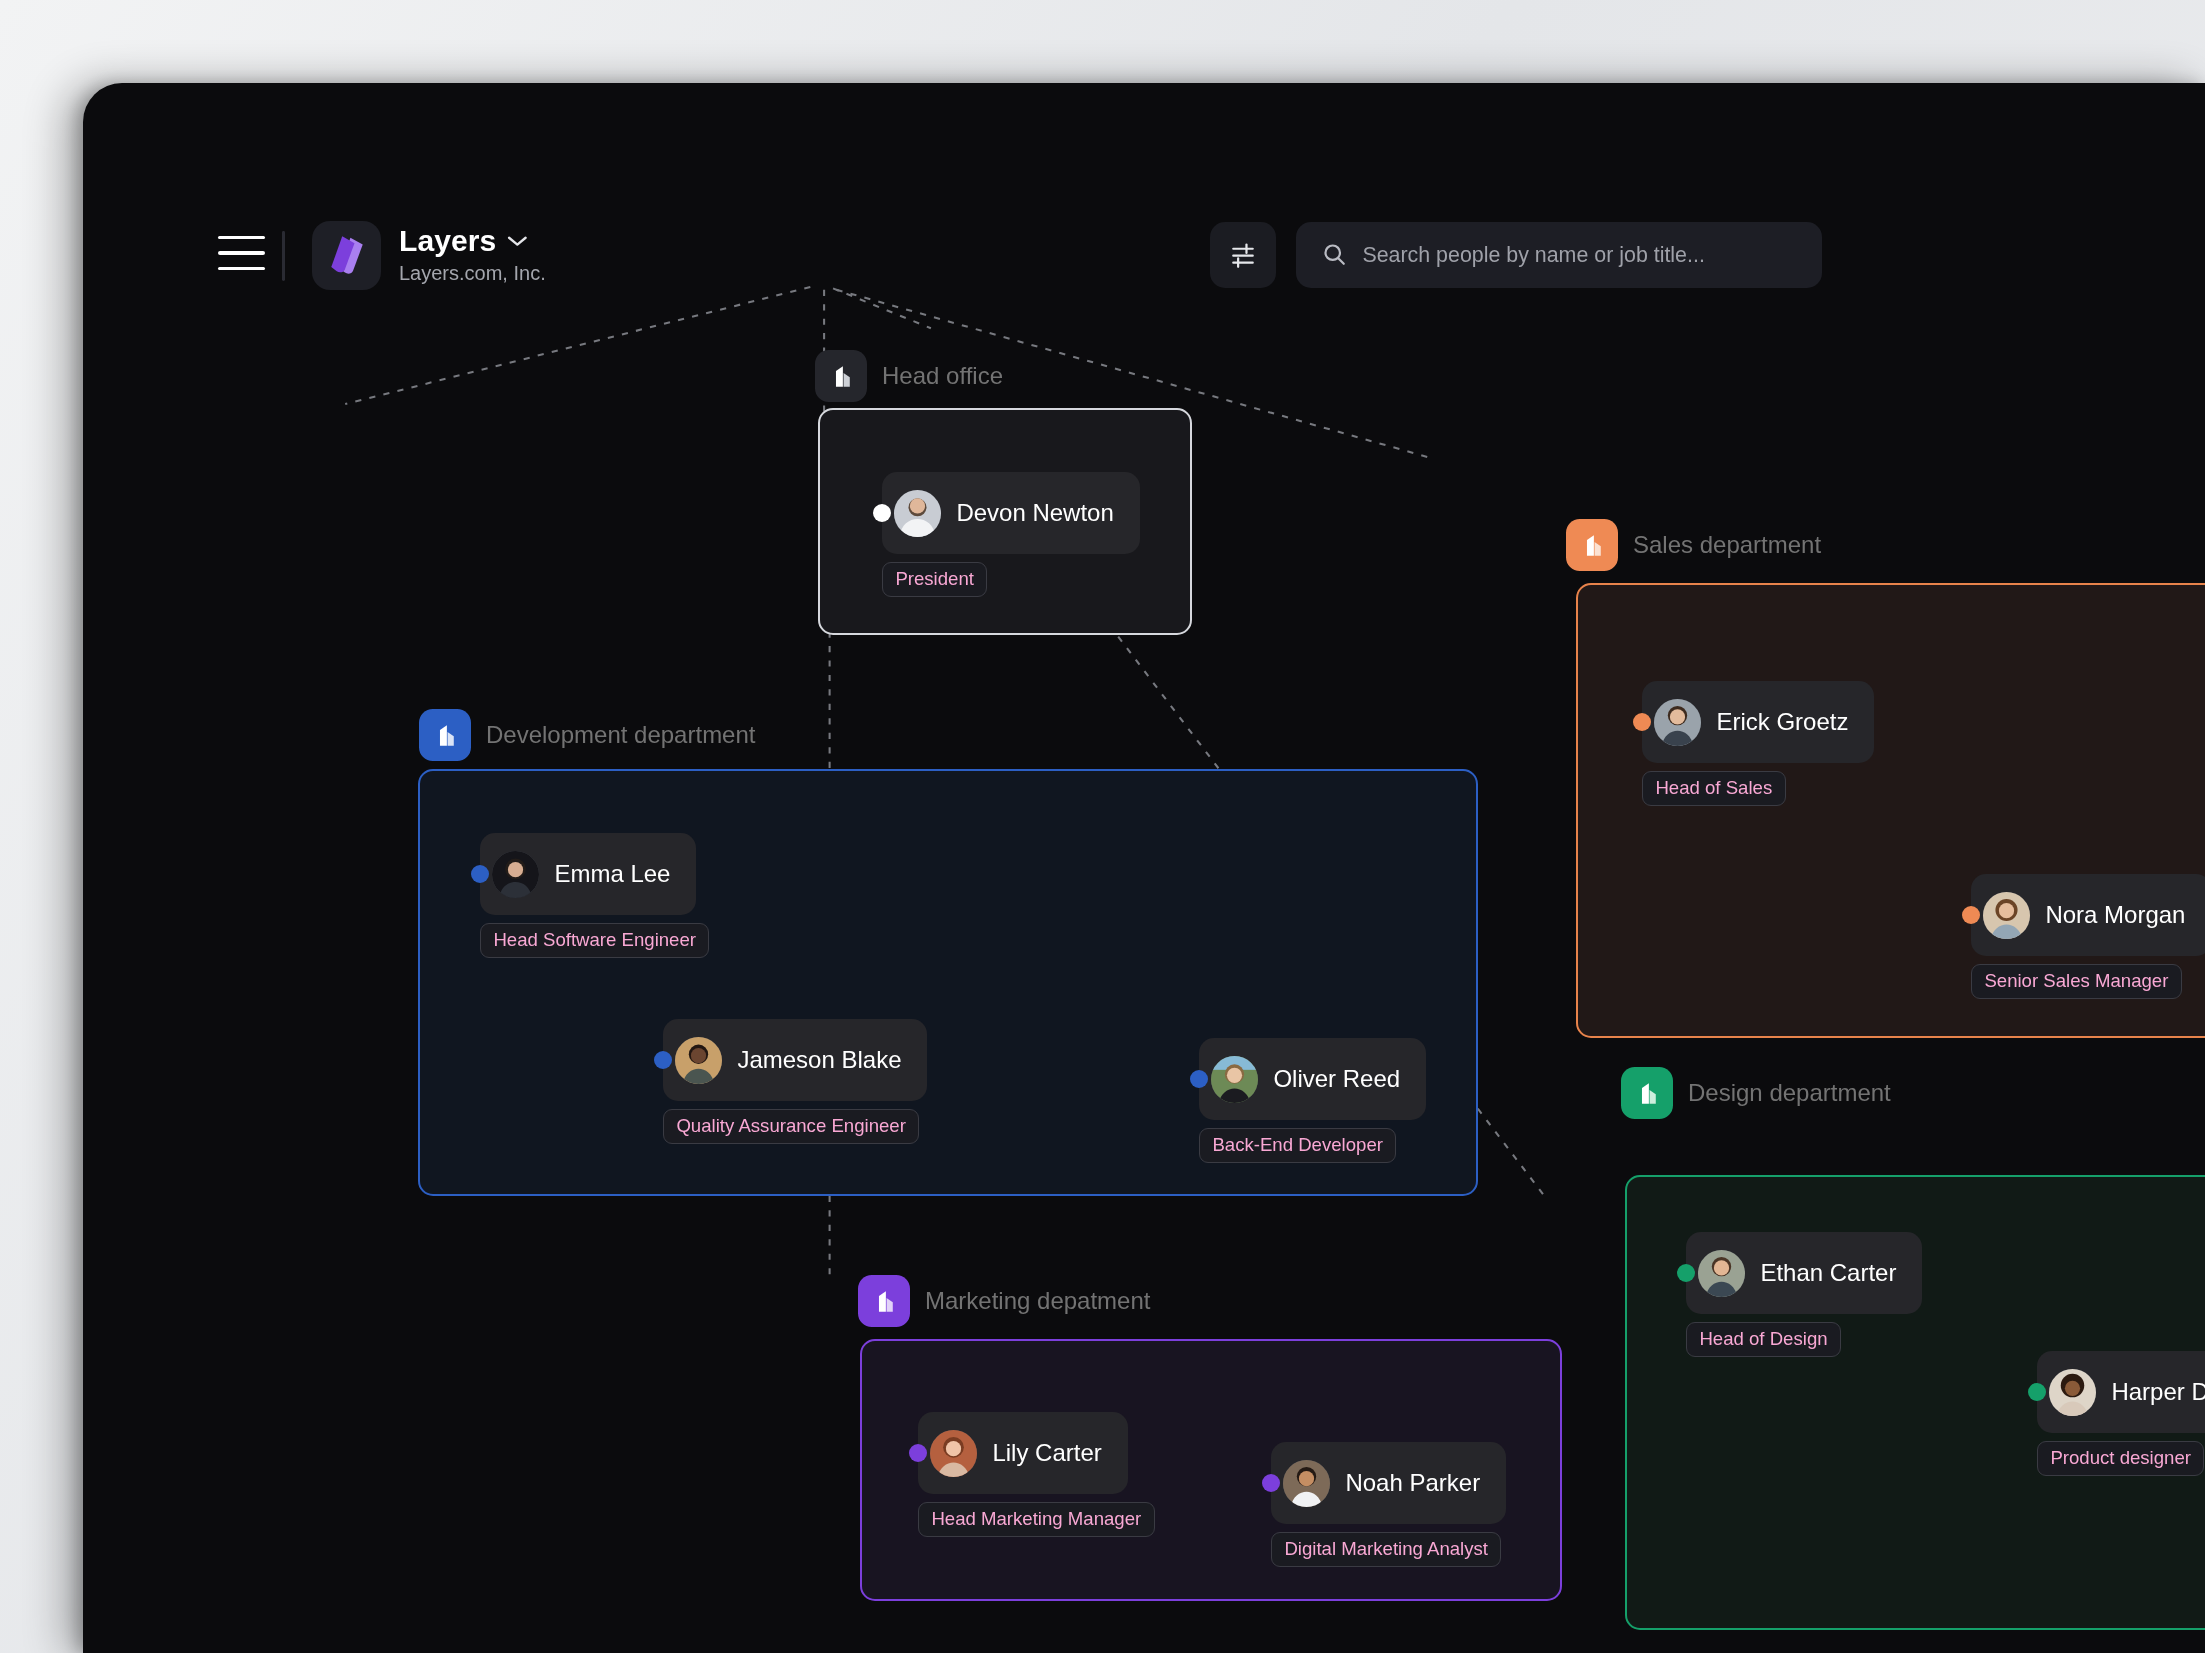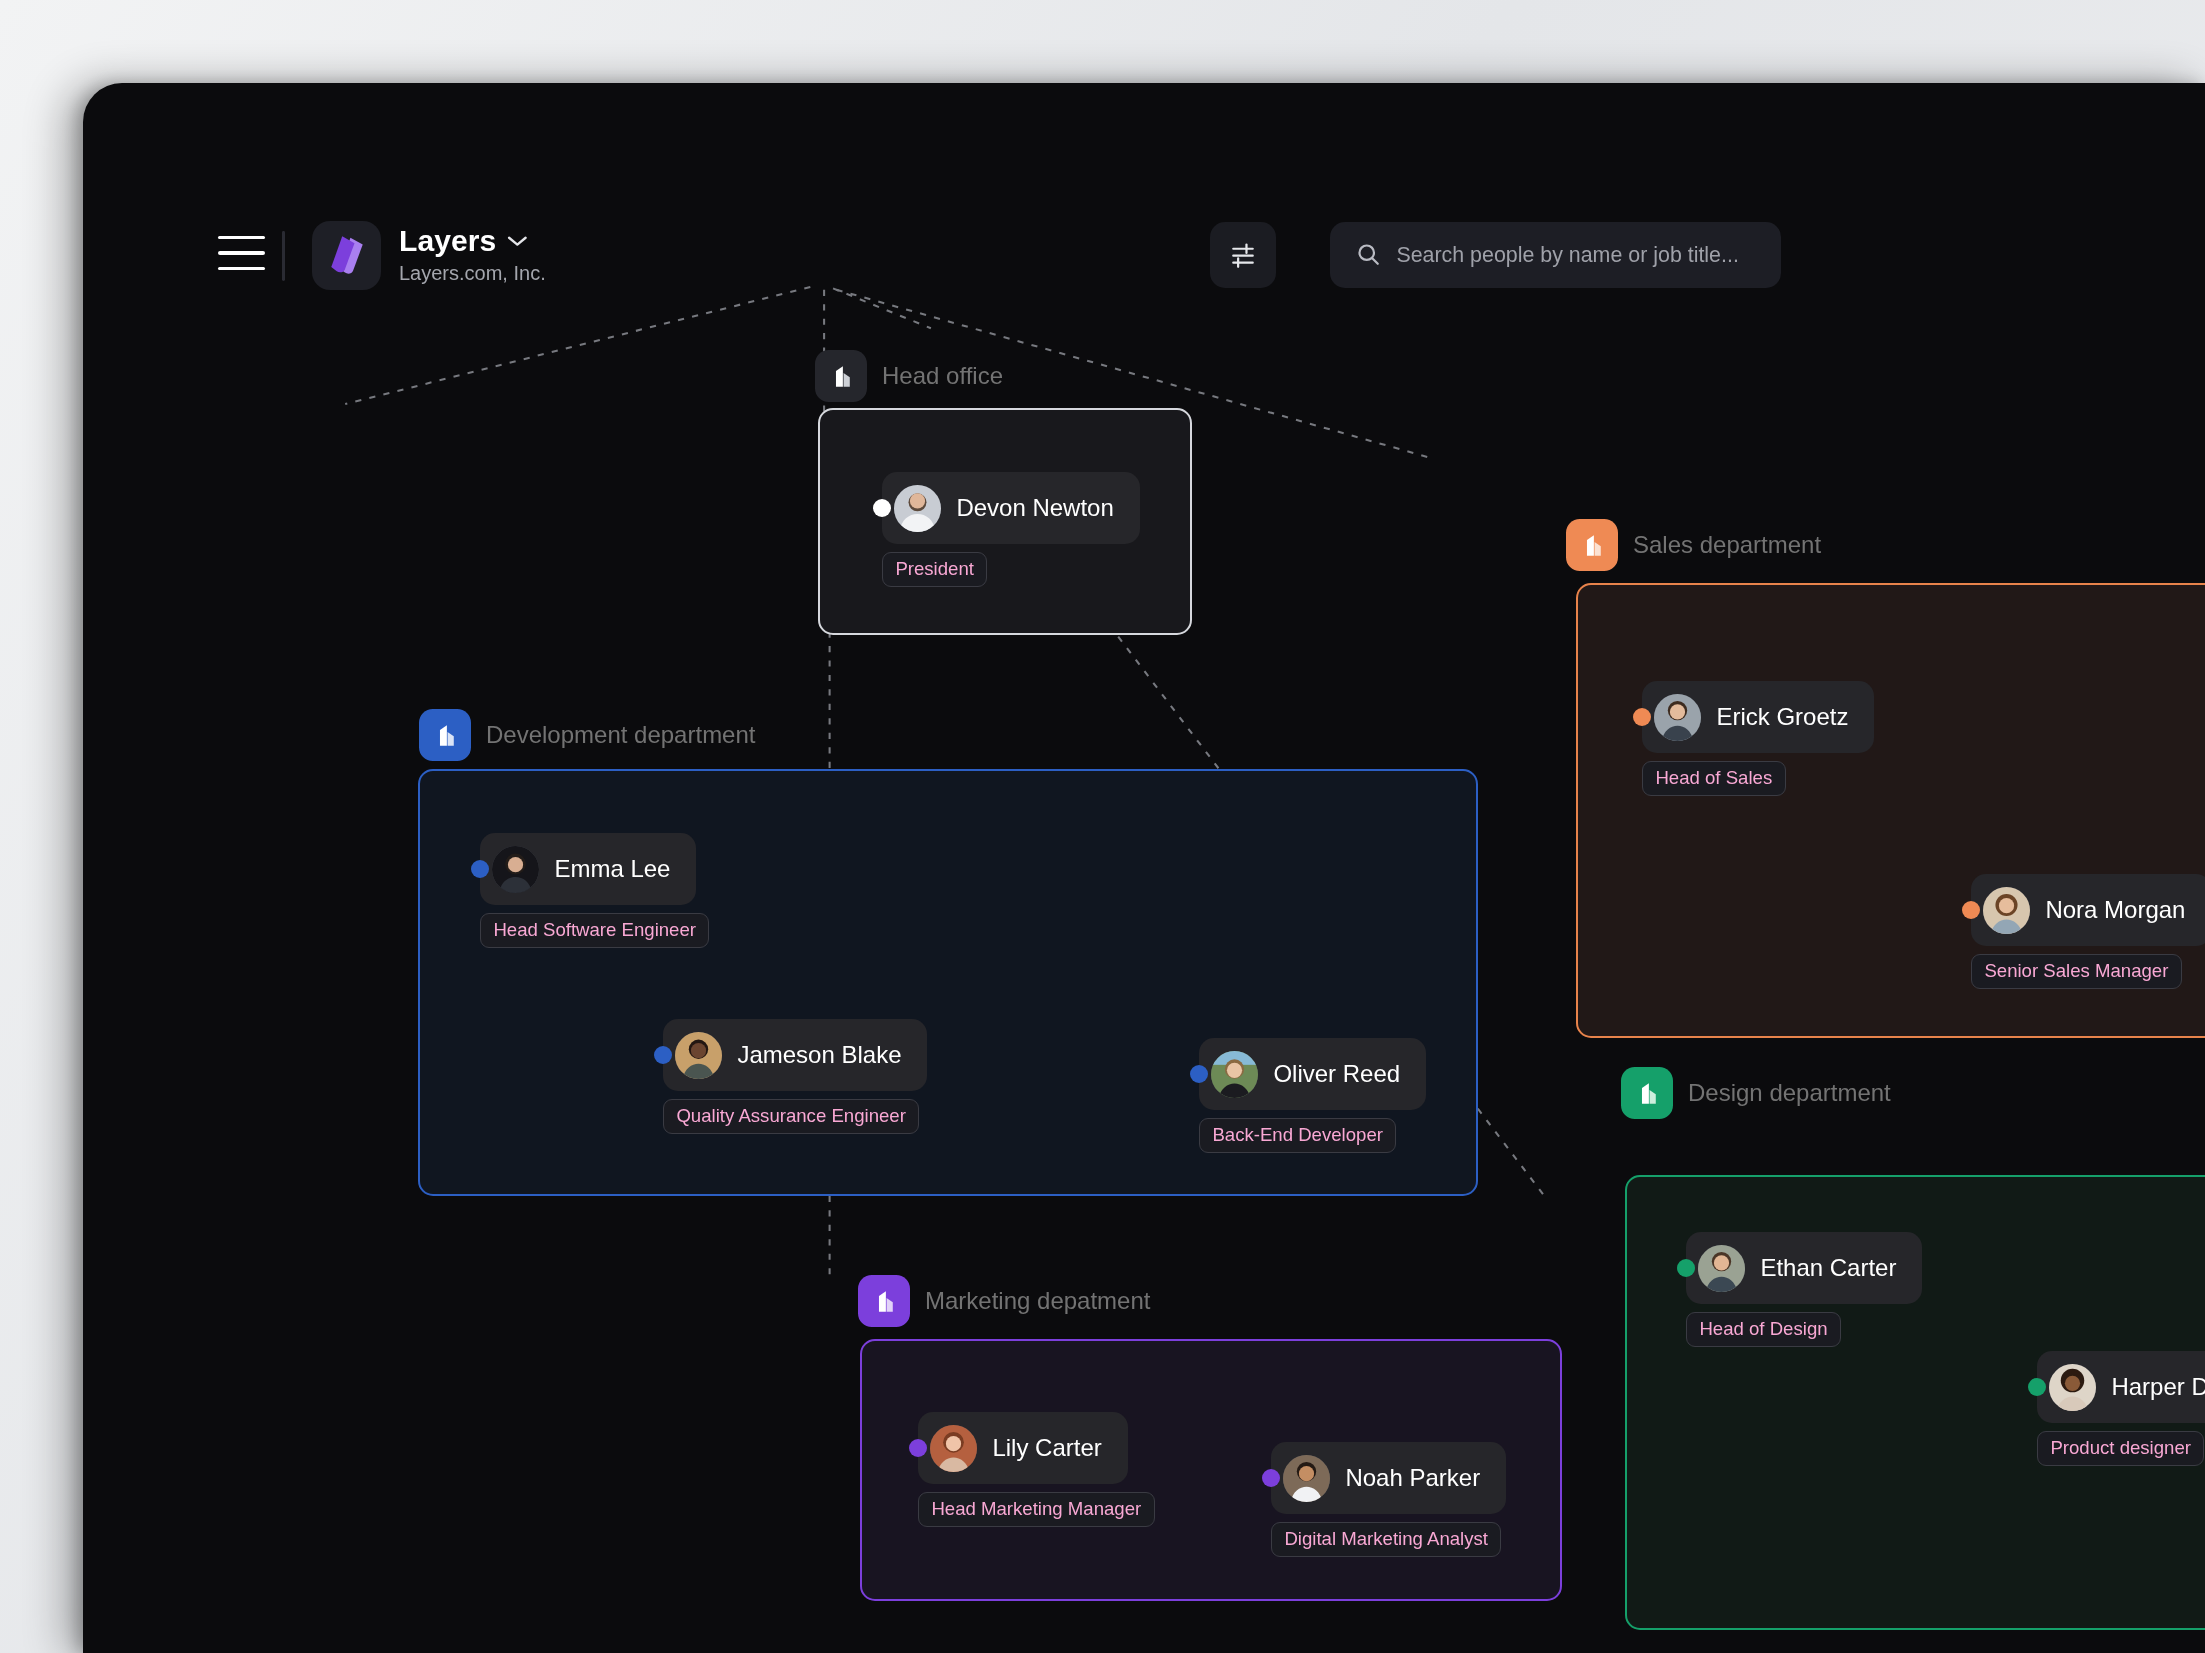--- a/index.html
+++ b/index.html
@@ -59,26 +59,25 @@
 
   #filter-btn {
     position:absolute; left:1127px; top:139px;
     width:66px; height:66px; border-radius:15px;
     background:#1b1c22;
     display:flex; align-items:center; justify-content:center;
     cursor:pointer;
   }
   #searchbar {
     position:absolute; left:1213px; top:139px;
-    width:451px; height:66px; border-radius:15px;
+    width:526px; height:66px; border-radius:15px;
     background:#1d1e25;
     display:flex; align-items:center; gap:13.8px;
     padding:0 25px;
     cursor:text;
-    margin-left:34px;
   }
   #search-text { font-size:21.4px; color:#9fa1a9; white-space:nowrap; }
 
   
   #canvas { position:absolute; left:0; top:0; width:2123px; height:1571px; }
   #wires { position:absolute; left:0; top:0; width:2123px; height:1571px; pointer-events:none; }
 
   
   .dept-head {
     position:absolute; display:flex; align-items:center; gap:15px;
@@ -93,21 +92,21 @@
 
   
   .dept-panel {
     position:absolute; border-radius:15px; border:2.1px solid;
   }
 
   
   .person { position:absolute; }
   .pcard {
     position:relative;
-    height:72px; border-radius:15px;
+    height:82px; border-radius:15px;
     background:#26262a;
     display:inline-flex; align-items:center; gap:15px;
     padding:0 26px 0 12.4px;
     cursor:pointer;
   }
   .pcard .avatar {
     width:47px; height:47px; border-radius:50%;
     flex:0 0 auto; overflow:hidden;
     background:#4b4f58;
   }

